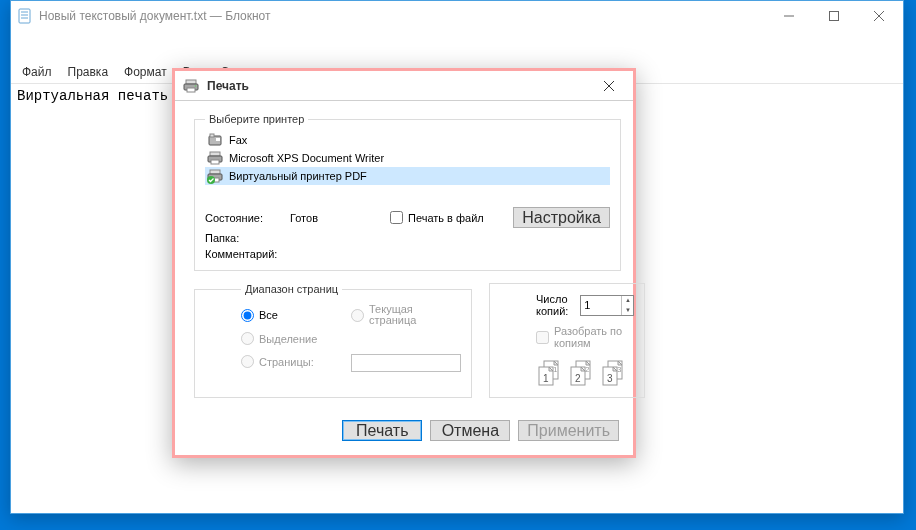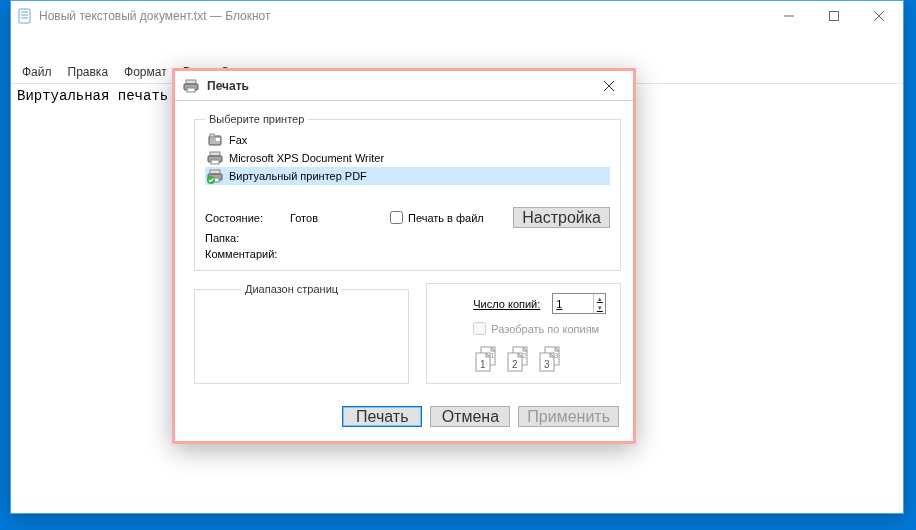--- a/index.html
+++ b/index.html
@@ -196,21 +196,20 @@
     height:18px;
     border:1px solid #c0c0c0;
     background:#fff;
     box-sizing:border-box;
   }
 
   .copies-row {
     display:flex; align-items:center; gap:12px;
     font-size:11px;
     margin: 3px 0 8px 0;
-    text-decoration: underline;
   }
   .spin {
     display:flex;
     border:1px solid #888;
     height:19px;
     width:52px;
     align-items:stretch;
     background:#fff;
   }
   .spin input {
@@ -369,20 +368,41 @@
 
           <span>Комментарий:</span>
           <span></span>
           <span></span>
         </div>
       </fieldset>
 
       <div class="lower-row">
         <fieldset class="group" style="flex:1.15">
           <legend>Диапазон страниц</legend>
+          <div class="range-left">
+            <label class="radio-row">
+              <input type="radio" name="range" checked="" style="">
+              <span>Все</span>
+            </label>
+            <label class="radio-row radio-disabled">
+              <input type="radio" name="range" disabled="" style="">
+              <span style="line-height:11px">Текущая страница</span>
+            </label>
+            <label class="radio-row radio-disabled" style="grid-column:1/3">
+              <input type="radio" name="range" disabled="" style="">
+              <span>Выделение</span>
+            </label>
+            <label class="radio-row radio-disabled" style="margin-top:6px">
+              <input type="radio" name="range" disabled="" style="">
+              <span>Страницы:</span>
+            </label>
+            <div style="display:flex;align-items:center;margin-top:6px">
+              <input class="pages-input" type="text" disabled="" style="">
+            </div>
+          </div>
         </fieldset>
 
         <fieldset class="group" style="flex:1;border-top:1px solid #dcdcdc">
 
           <div class="copies-row">
             <span>Число копий:</span>
             <div class="spin">
               <input type="text" value="1" style="">
               <div class="arrows">
                 <div>▲</div>

